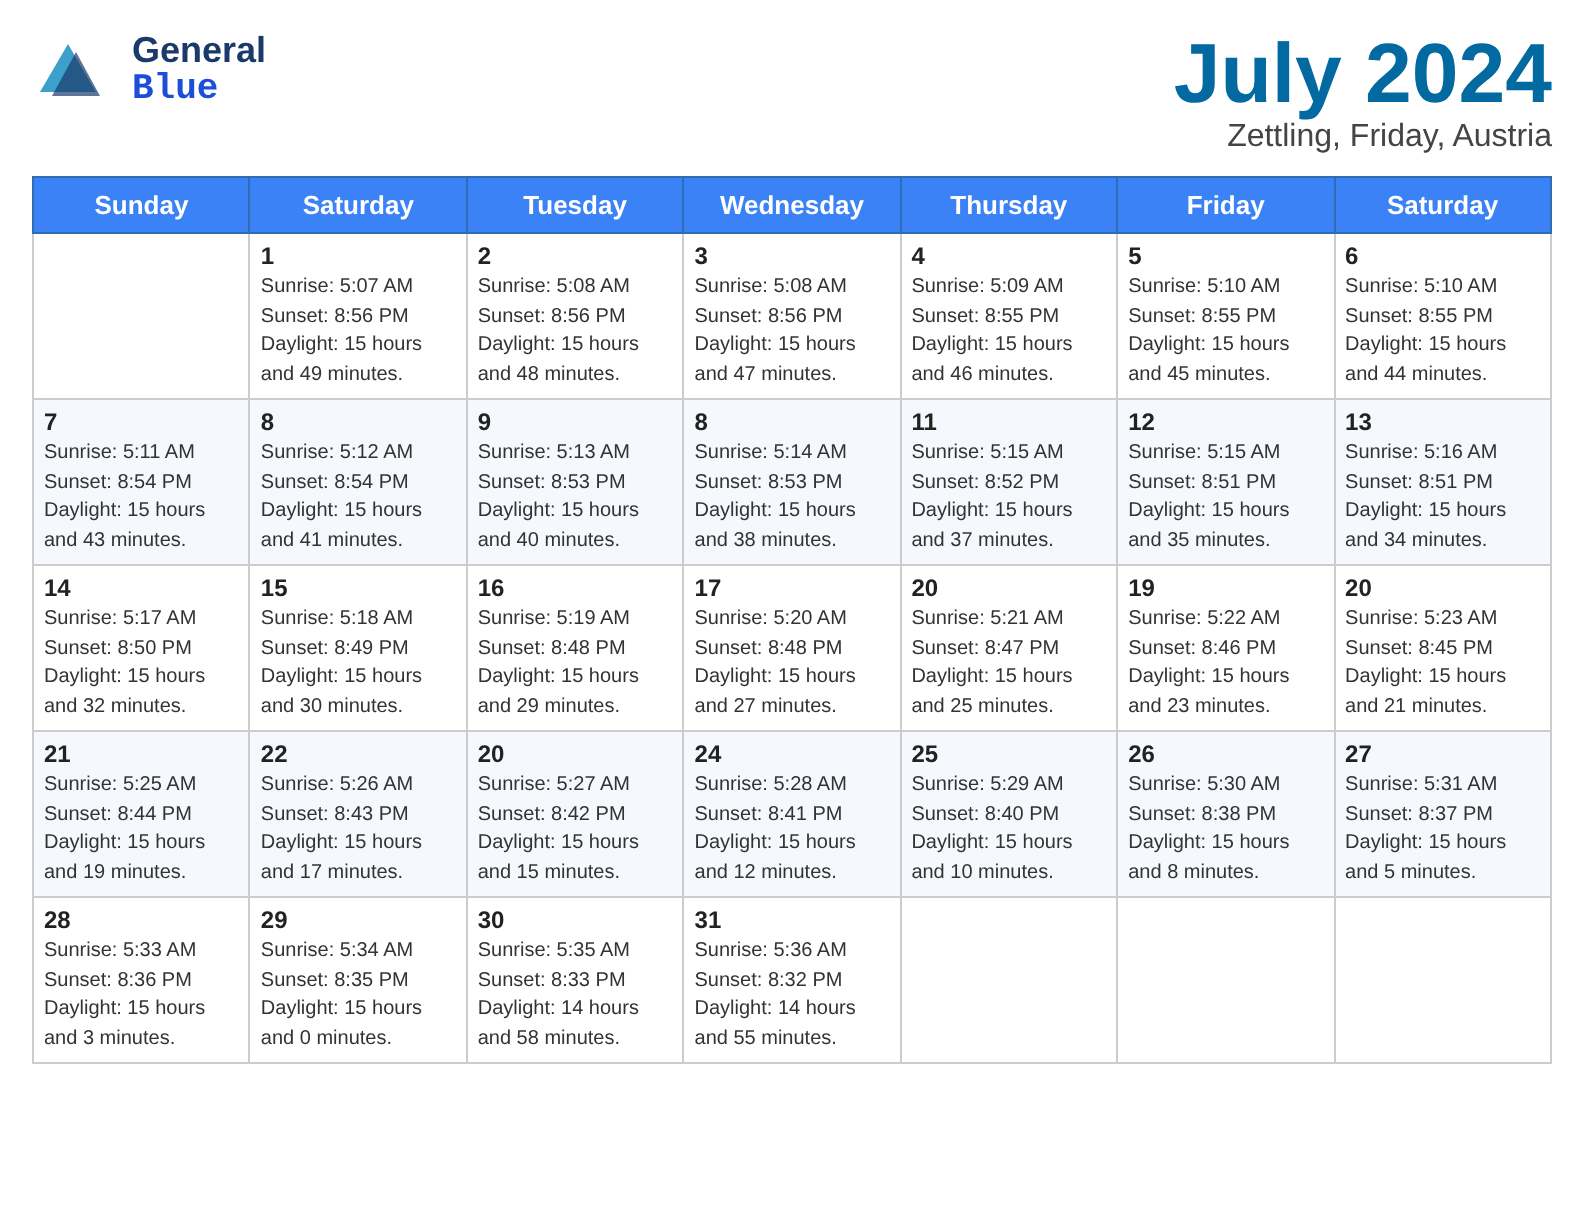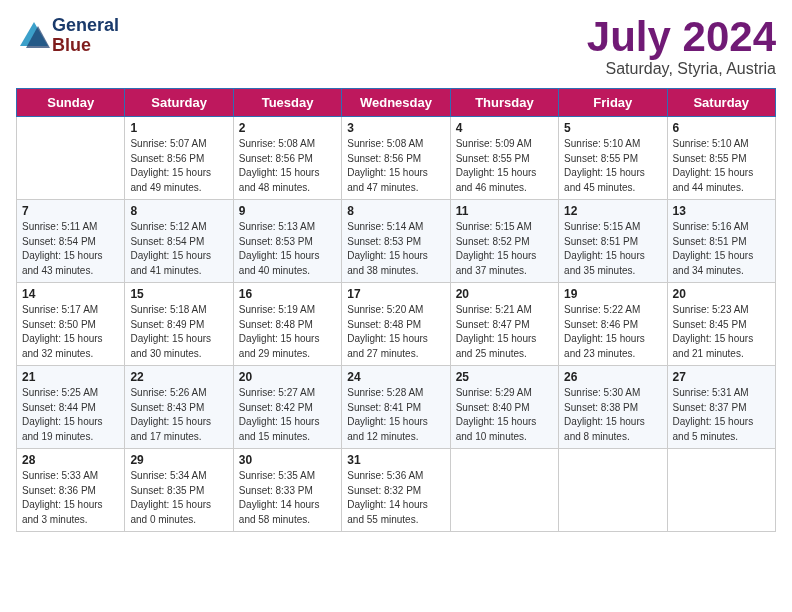--- a/index.html
+++ b/index.html
@@ -12,58 +12,59 @@
     }
     .header-area {
       display: flex;
       justify-content: space-between;
       align-items: flex-start;
       margin-bottom: 10px;
     }
     .logo {
       display: flex;
       align-items: center;
-      gap: 0;
+      gap: 14px;
     }
     .logo-text {
       display: flex;
       flex-direction: column;
       font-size: 18px;
       font-weight: bold;
       color: #1a3a6b;
       line-height: 1.1;
     }
     .logo-text span:last-child {
-      color: #7f1d1d;
+      color: #1d4ed8;
+      font-family: Liberation Mono, monospace;
     }
     .logo-icon {
       width: 36px;
       height: 36px;
     }
     .title-area {
       text-align: right;
     }
     .month-title {
       font-size: 42px;
       font-weight: bold;
-      color: #701a75;
+      color: #0369a1;
       line-height: 1;
     }
     .subtitle {
       font-size: 16px;
       color: #444;
       margin-top: 2px;
     }
     table {
       width: 100%;
       border-collapse: collapse;
       font-size: 11px;
     }
     thead tr th {
-      background-color: #be185d;
+      background-color: #3b82f6;
       color: #fff;
       font-size: 13px;
       font-weight: bold;
       text-align: center;
       padding: 6px 4px;
       border: 1px solid #2e6db4;
     }
     tbody tr td {
       border: 1px solid #ccc;
       vertical-align: top;
@@ -101,21 +102,21 @@
       <polygon points="18,4 32,28 4,28" fill="#1a8fc1" opacity="0.85"></polygon>
       <polygon points="22,8 34,30 10,30" fill="#1a3a6b" opacity="0.7"></polygon>
     </svg>
     <div class="logo-text">
       <span>General</span>
       <span>Blue</span>
     </div>
   </div>
   <div class="title-area">
     <div class="month-title">July 2024</div>
-    <div class="subtitle">Saturday, Styria, Austria</div>
+    <div class="subtitle">Zettling, Friday, Austria</div>
   </div>
 </div>
 
 <table>
   <thead>
     <tr id="header-row">
         <th>Sunday</th>
         <th>Saturday</th>
         <th>Tuesday</th>
         <th>Wednesday</th>

